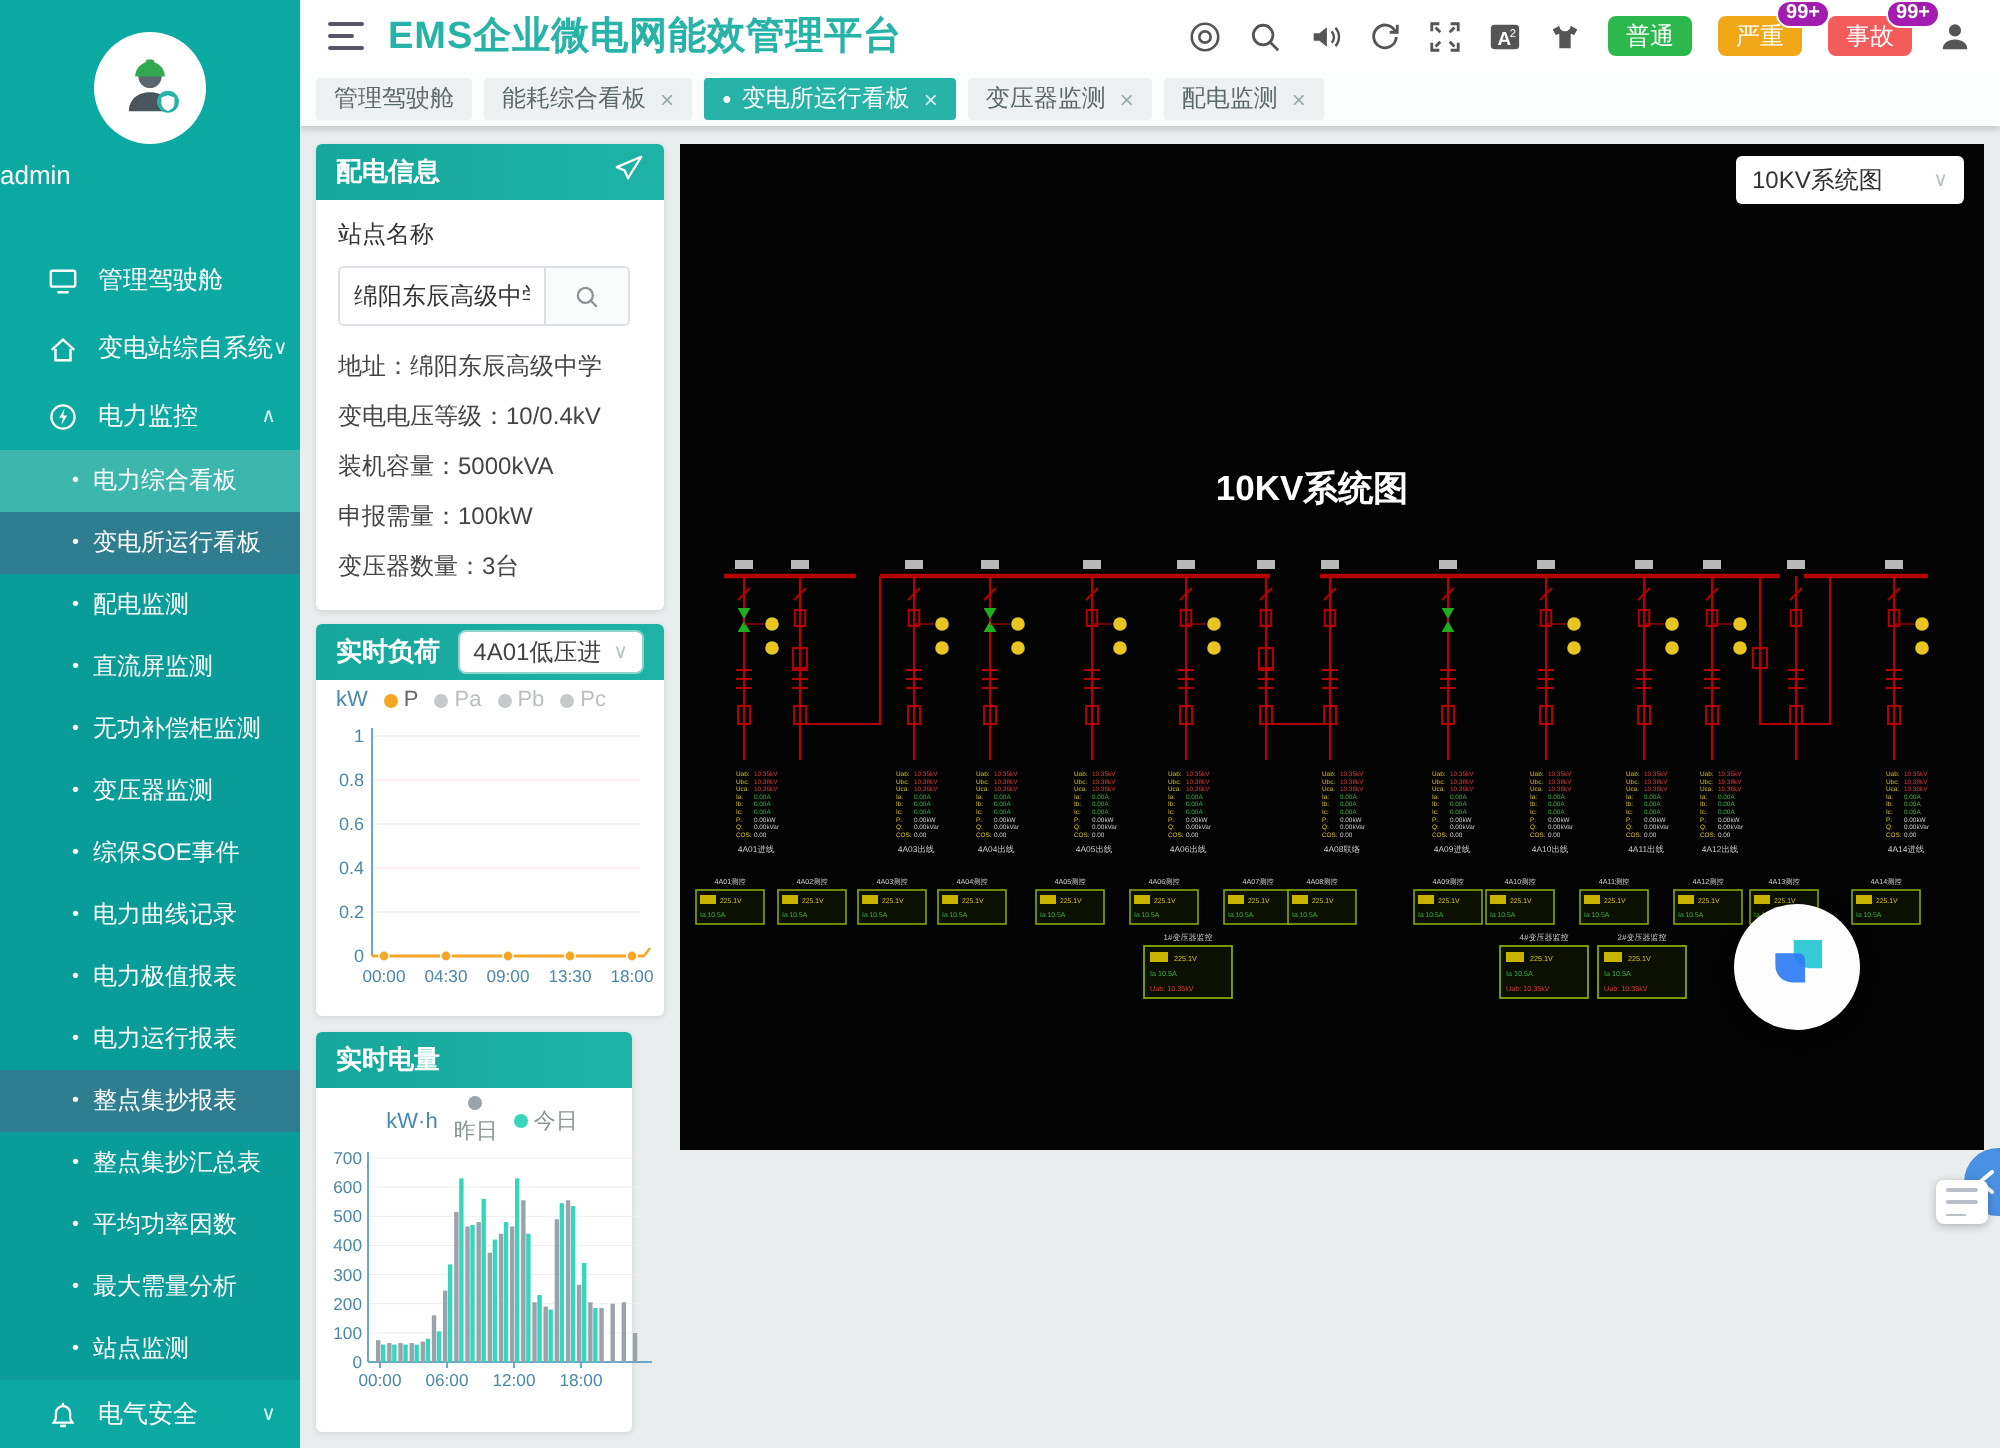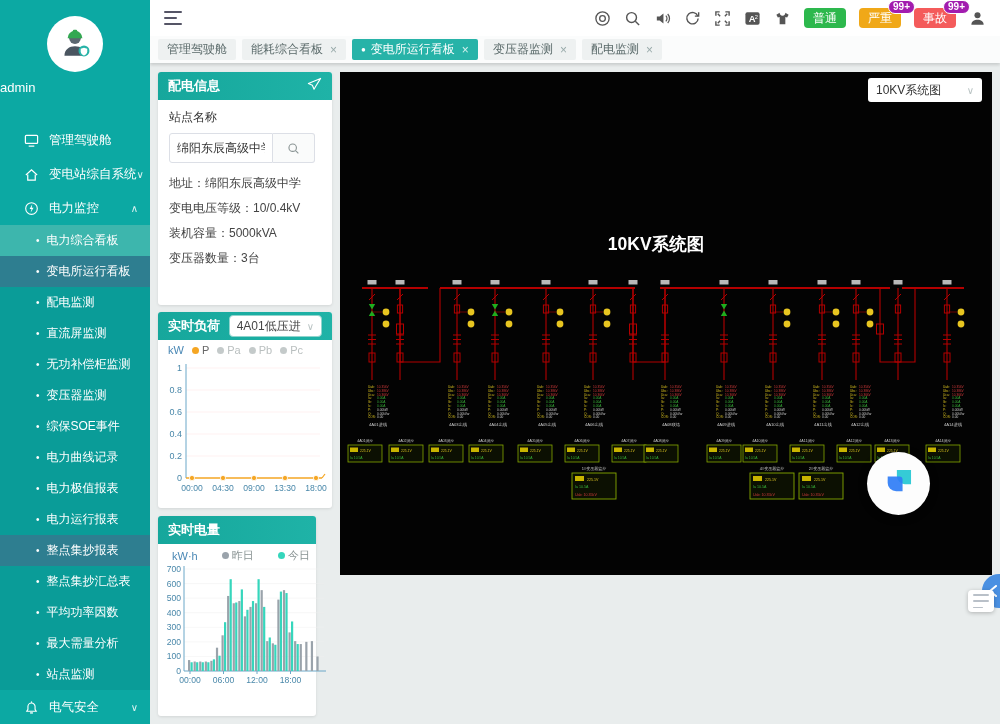--- a/index.html
+++ b/index.html
@@ -201,20 +201,21 @@
       </div>
     </nav>
 </aside>
 
 <header class="topbar">
   <span class="hamburger">
       <i></i>
       <i></i>
       <i></i>
     </span>
+  <span class="app-title">EMS企业微电网能效管理平台</span>
   <div class="top-icons" id="topIcons">
       <span class="ticon">
         <svg width="17" height="17" viewBox="0 0 18 18">
           <circle cx="9" cy="9" r="7" fill="none" stroke="#555" stroke-width="1.4"></circle>
           <circle cx="9" cy="9" r="3" fill="none" stroke="#555" stroke-width="1.4"></circle>
         </svg>
       </span>
       <span class="ticon">
         <svg width="17" height="17" viewBox="0 0 18 18">
           <circle cx="8" cy="8" r="5.2" fill="none" stroke="#555" stroke-width="1.5"></circle>
@@ -305,20 +306,21 @@
         <svg width="13" height="13" viewBox="0 0 16 16">
             <circle cx="7" cy="7" r="4.6" fill="none" stroke="#8a9494" stroke-width="1.4"></circle>
             <line x1="10.5" y1="10.5" x2="14" y2="14" stroke="#8a9494" stroke-width="1.4"></line>
           </svg>
       </span>
     </div>
     <div id="infoRows">
         <div class="info-row"><span>地址：</span><span>绵阳东辰高级中学</span></div>
         <div class="info-row"><span>变电电压等级：</span><span>10/0.4kV</span></div>
         <div class="info-row"><span>装机容量：</span><span>5000kVA</span></div>
+        <div class="info-row"><span>申报需量：</span><span>100kW</span></div>
         <div class="info-row"><span>变压器数量：</span><span>3台</span></div>
       </div>
   </div>
 </div>
 
 <div class="card" id="loadCard">
   <div class="card-h">
     <span>实时负荷</span>
     <span class="load-select">
       <span>4A01低压进</span>
@@ -369,23 +371,23 @@
         <circle cx="96" cy="122" r="2.6" fill="#f5a623" stroke="#fff" stroke-width="0.8"></circle>
         <circle cx="127" cy="122" r="2.6" fill="#f5a623" stroke="#fff" stroke-width="0.8"></circle>
         <circle cx="158" cy="122" r="2.6" fill="#f5a623" stroke="#fff" stroke-width="0.8"></circle>
       </svg></div>
 </div>
 
 <div class="card" id="energyCard">
   <div class="card-h">
     <span>实时电量</span>
   </div>
-  <div class="legend-row" id="energyLegend" style="justify-content: space-between; padding-left: 14px;">
+  <div class="legend-row" id="energyLegend" style="justify-content: center; padding-left: 14px;">
       <span class="unit">kW·h</span>
-      <span class="legend-item" style="color: rgb(138, 148, 148);">
+      <span class="legend-item" style="color: rgb(138, 148, 148); flex-direction: column;">
         <span class="ldot" style="background: rgb(154, 163, 171);"></span>
         <span>昨日</span>
       </span>
       <span class="legend-item" style="color: rgb(138, 148, 148);">
         <span class="ldot" style="background: rgb(54, 214, 188);"></span>
         <span>今日</span>
       </span>
     </div>
   <div id="energyChart"><svg width="172" height="134" viewBox="0 0 172 134">
         <text x="23" y="111" text-anchor="end" font-size="8.6" fill="#4a88aa">0</text>

